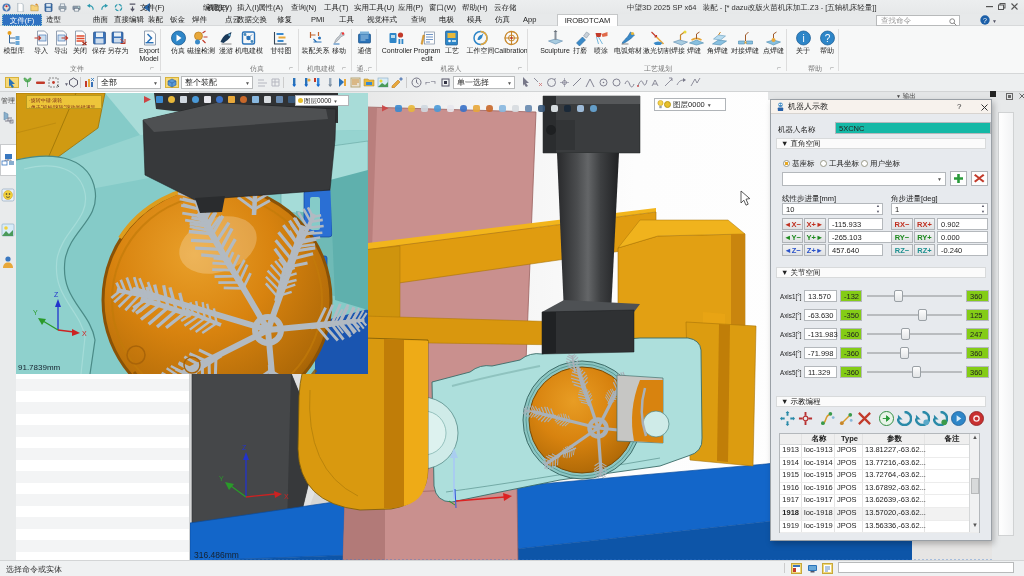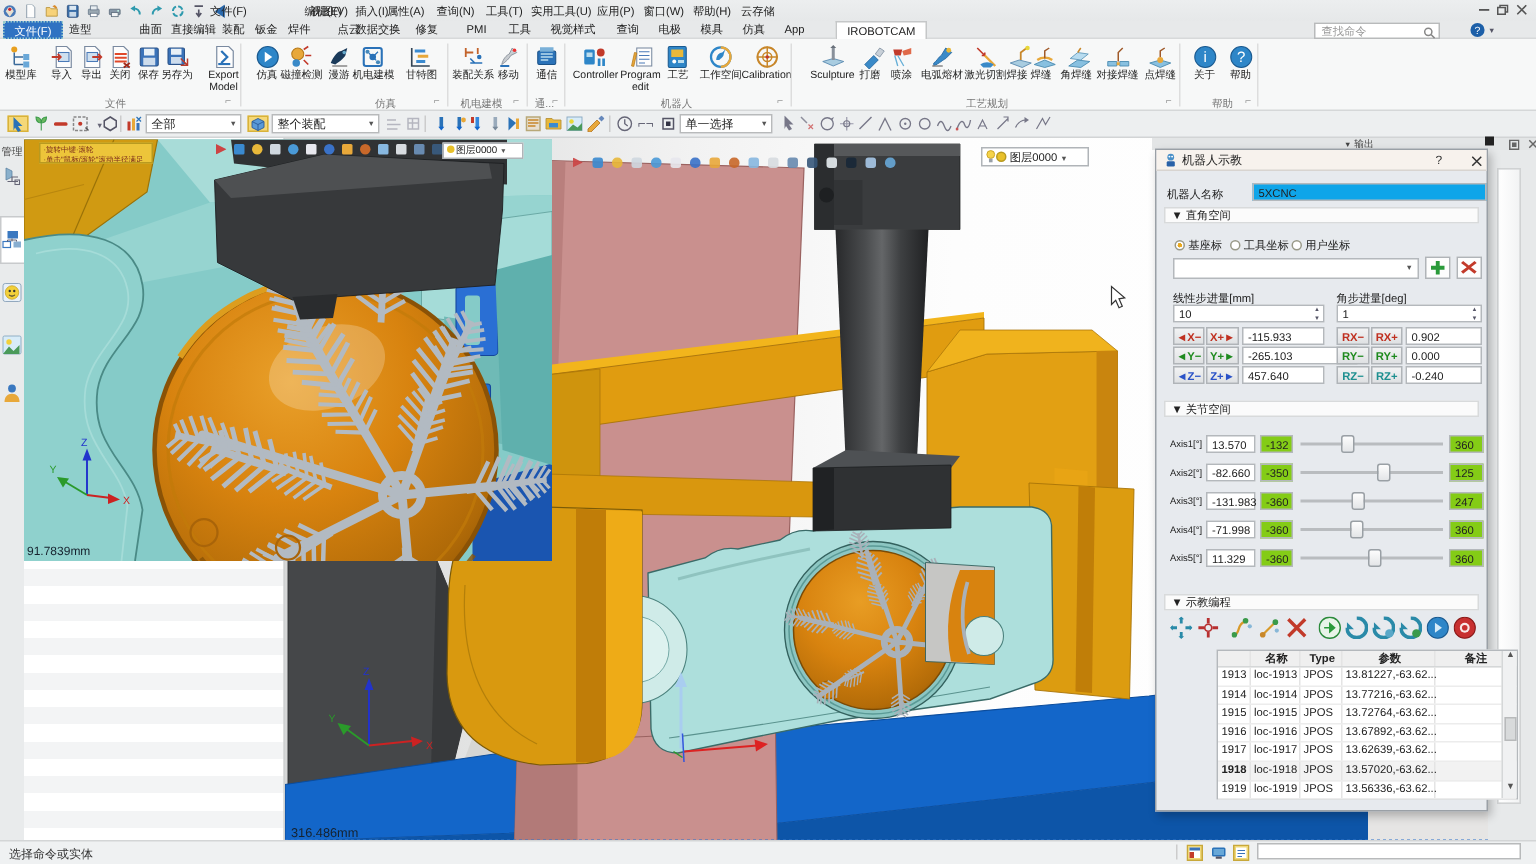--- a/index.html
+++ b/index.html
@@ -41,21 +41,21 @@
 .wbar{position:absolute;left:5px;width:210px;height:11px;background:#fbfbfb;border:1px solid #d8dadb;font-size:7.5px;line-height:10px;padding-left:4px;color:#222;}
 .fld{position:absolute;height:12px;background:#fff;border:1px solid #b4b8bc;font-size:7.5px;line-height:11px;padding-left:3px;color:#222;}
 .gfld{background:#84cc16;}
 .jbtn{position:absolute;height:12px;background:linear-gradient(#f2f3f4,#dfe1e3);border:1px solid #b0b4b8;font-size:7.5px;font-weight:bold;text-align:center;line-height:11px;}
 .dlbl{position:absolute;font-size:7.5px;color:#222;}
 .axlbl{font-size:6.3px !important;}
 .slider{position:absolute;height:12px;}
 .slider .track{position:absolute;left:0;right:0;top:5px;height:2px;background:#b9bcbf;}
 .slider .thumb{position:absolute;top:0;width:9px;height:12px;background:linear-gradient(#fdfdfd,#e3e5e7);border:1px solid #9aa0a5;border-radius:2px;}
 
-#ttable{position:absolute;left:8px;top:333px;width:201px;height:100px;background:#fff;border:1px solid #b4b8bc;font-size:7.5px;margin-left:32px;}
+#ttable{position:absolute;left:8px;top:333px;width:201px;height:100px;background:#fff;border:1px solid #b4b8bc;font-size:7.5px;}
 #ttable .hrow{display:flex;height:11px;background:#efefef;border-bottom:1px solid #d5d7d8;font-weight:bold;}
 #ttable .trow{display:flex;height:12.6px;border-bottom:1px solid #ececec;}
 #ttable .c0{width:22px;text-align:right;padding-right:2px;border-right:1px solid #e4e4e4;}
 #ttable .c1{width:33px;padding-left:2px;border-right:1px solid #e4e4e4;}
 #ttable .c2{width:28px;padding-left:2px;border-right:1px solid #e4e4e4;}
 #ttable .c3{width:62px;padding-left:2px;border-right:1px solid #e4e4e4;}
 #ttable .c4{flex:1;}
 
 #statusbar{left:0;top:560px;width:1024px;height:16px;background:#eff1f2;border-top:1px solid #d3d5d6;font-size:8px;color:#333;}
 </style></head>
@@ -113,20 +113,21 @@
  <div class="menu" style="left:207px;">视图(V)</div>
  <div class="menu" style="left:237px;">插入(I)</div>
  <div class="menu" style="left:258px;">属性(A)</div>
  <div class="menu" style="left:291px;">查询(N)</div>
  <div class="menu" style="left:324px;">工具(T)</div>
  <div class="menu" style="left:354px;">实用工具(U)</div>
  <div class="menu" style="left:398px;">应用(P)</div>
  <div class="menu" style="left:429px;">窗口(W)</div>
  <div class="menu" style="left:462px;">帮助(H)</div>
  <div class="menu" style="left:494px;">云存储</div>
+ <div id="titlewin" style="left:627px;">中望3D 2025 SP x64&nbsp;&nbsp;&nbsp;装配 - [* dazu改版火苗机床加工.Z3 - [五轴机床轻量]]</div>
  <svg class="abs" style="left:986px;top:6px;" width="7" height="2">
       <rect width="7" height="1.2" fill="#555"></rect>
     </svg>
  <svg class="abs" style="left:998px;top:3px;" width="8" height="7" viewBox="0 0 8 7">
       <rect x="2" y="0.5" width="5" height="4.5" fill="none" stroke="#555"></rect>
       <rect x="0.5" y="2" width="5" height="4.5" fill="#e9ebec" stroke="#555"></rect>
     </svg>
  <svg class="abs" style="left:1011px;top:3px;" width="7" height="7" viewBox="0 0 7 7">
       <path d="M0.5,0.5 L6.5,6.5 M6.5,0.5 L0.5,6.5" stroke="#555" stroke-width="1.1"></path>
     </svg>
@@ -863,21 +864,21 @@
         <circle cx="4" cy="2.6" r=".7" fill="#fff"></circle>
         <circle cx="6" cy="2.6" r=".7" fill="#fff"></circle>
       </svg>
   <span style="position:absolute;left:17px;">机器人示教</span>
   <span style="position:absolute;left:186px;color:#333;">?</span>
   <svg style="position:absolute;left:210px;top:4px;" width="7" height="7" viewBox="0 0 7 7">
         <path d="M0.5,0.5 L6.5,6.5 M6.5,0.5 L0.5,6.5" stroke="#333" stroke-width="1"></path>
       </svg>
  </div>
  <div class="dlbl" style="left:7px;top:25px;">机器人名称</div>
- <div class="fld" style="left:64px;top:22px;width:156px;background:#0ea5e9;">5XCNC</div>
+ <div class="fld" style="left:64px;top:22px;width:156px;background:#14b8a6;">5XCNC</div>
  <div class="wbar" style="top:38px;">▼ 直角空间</div>
  <div class="dlbl" style="left:12px;top:59px;"><span style="display:inline-block;width:7px;height:7px;border-radius:50%;border:1px solid #998;background:radial-gradient(circle at 50% 50%,#e8a820 0 40%,#fff 45%);vertical-align:-1px;"></span> 基座标</div>
  <div class="dlbl" style="left:49px;top:59px;"><span style="display:inline-block;width:7px;height:7px;border-radius:50%;border:1px solid #998;background:#fff;vertical-align:-1px;"></span> 工具坐标</div>
  <div class="dlbl" style="left:90px;top:59px;"><span style="display:inline-block;width:7px;height:7px;border-radius:50%;border:1px solid #998;background:#fff;vertical-align:-1px;"></span> 用户坐标</div>
  <div class="fld" style="left:11px;top:72px;width:164px;height:14px;">
   <span style="position:absolute;right:3px;top:1px;color:#555;font-size:5px;">▼</span>
     </div>
  <div class="jbtn" style="left:179px;top:71px;width:17px;height:15px;background:#fdfdfd;"><svg width="11" height="11" viewBox="0 0 11 11" style="margin-top:1px;">
         <path d="M4.2 1h2.6v3.2H10v2.6H6.8V10H4.2V6.8H1V4.2h3.2z" fill="#2a9a3a"></path>
       </svg></div>
@@ -911,21 +912,21 @@
 
  <div class="dlbl axlbl" style="left:9px;top:193px;">Axis1[°]</div>
  <div class="fld" style="left:33px;top:190px;width:33px;">13.570</div>
  <div class="fld gfld" style="left:69px;top:190px;width:22px;">-132</div>
  <div class="slider" style="left:96px;top:190px;width:95px;">
       <div class="track"></div>
       <div class="thumb" style="left:27px;"></div>
     </div>
  <div class="fld gfld" style="left:195px;top:190px;width:23px;">360</div>
  <div class="dlbl axlbl" style="left:9px;top:212px;">Axis2[°]</div>
- <div class="fld" style="left:33px;top:209px;width:33px;">-82.660</div>
+ <div class="fld" style="left:33px;top:209px;width:33px;">-63.630</div>
  <div class="fld gfld" style="left:69px;top:209px;width:22px;">-350</div>
  <div class="slider" style="left:96px;top:209px;width:95px;">
       <div class="track"></div>
       <div class="thumb" style="left:51px;"></div>
     </div>
  <div class="fld gfld" style="left:195px;top:209px;width:23px;">125</div>
  <div class="dlbl axlbl" style="left:9px;top:231px;">Axis3[°]</div>
  <div class="fld" style="left:33px;top:228px;width:33px;">-131.983</div>
  <div class="fld gfld" style="left:69px;top:228px;width:22px;">-360</div>
  <div class="slider" style="left:96px;top:228px;width:95px;">

